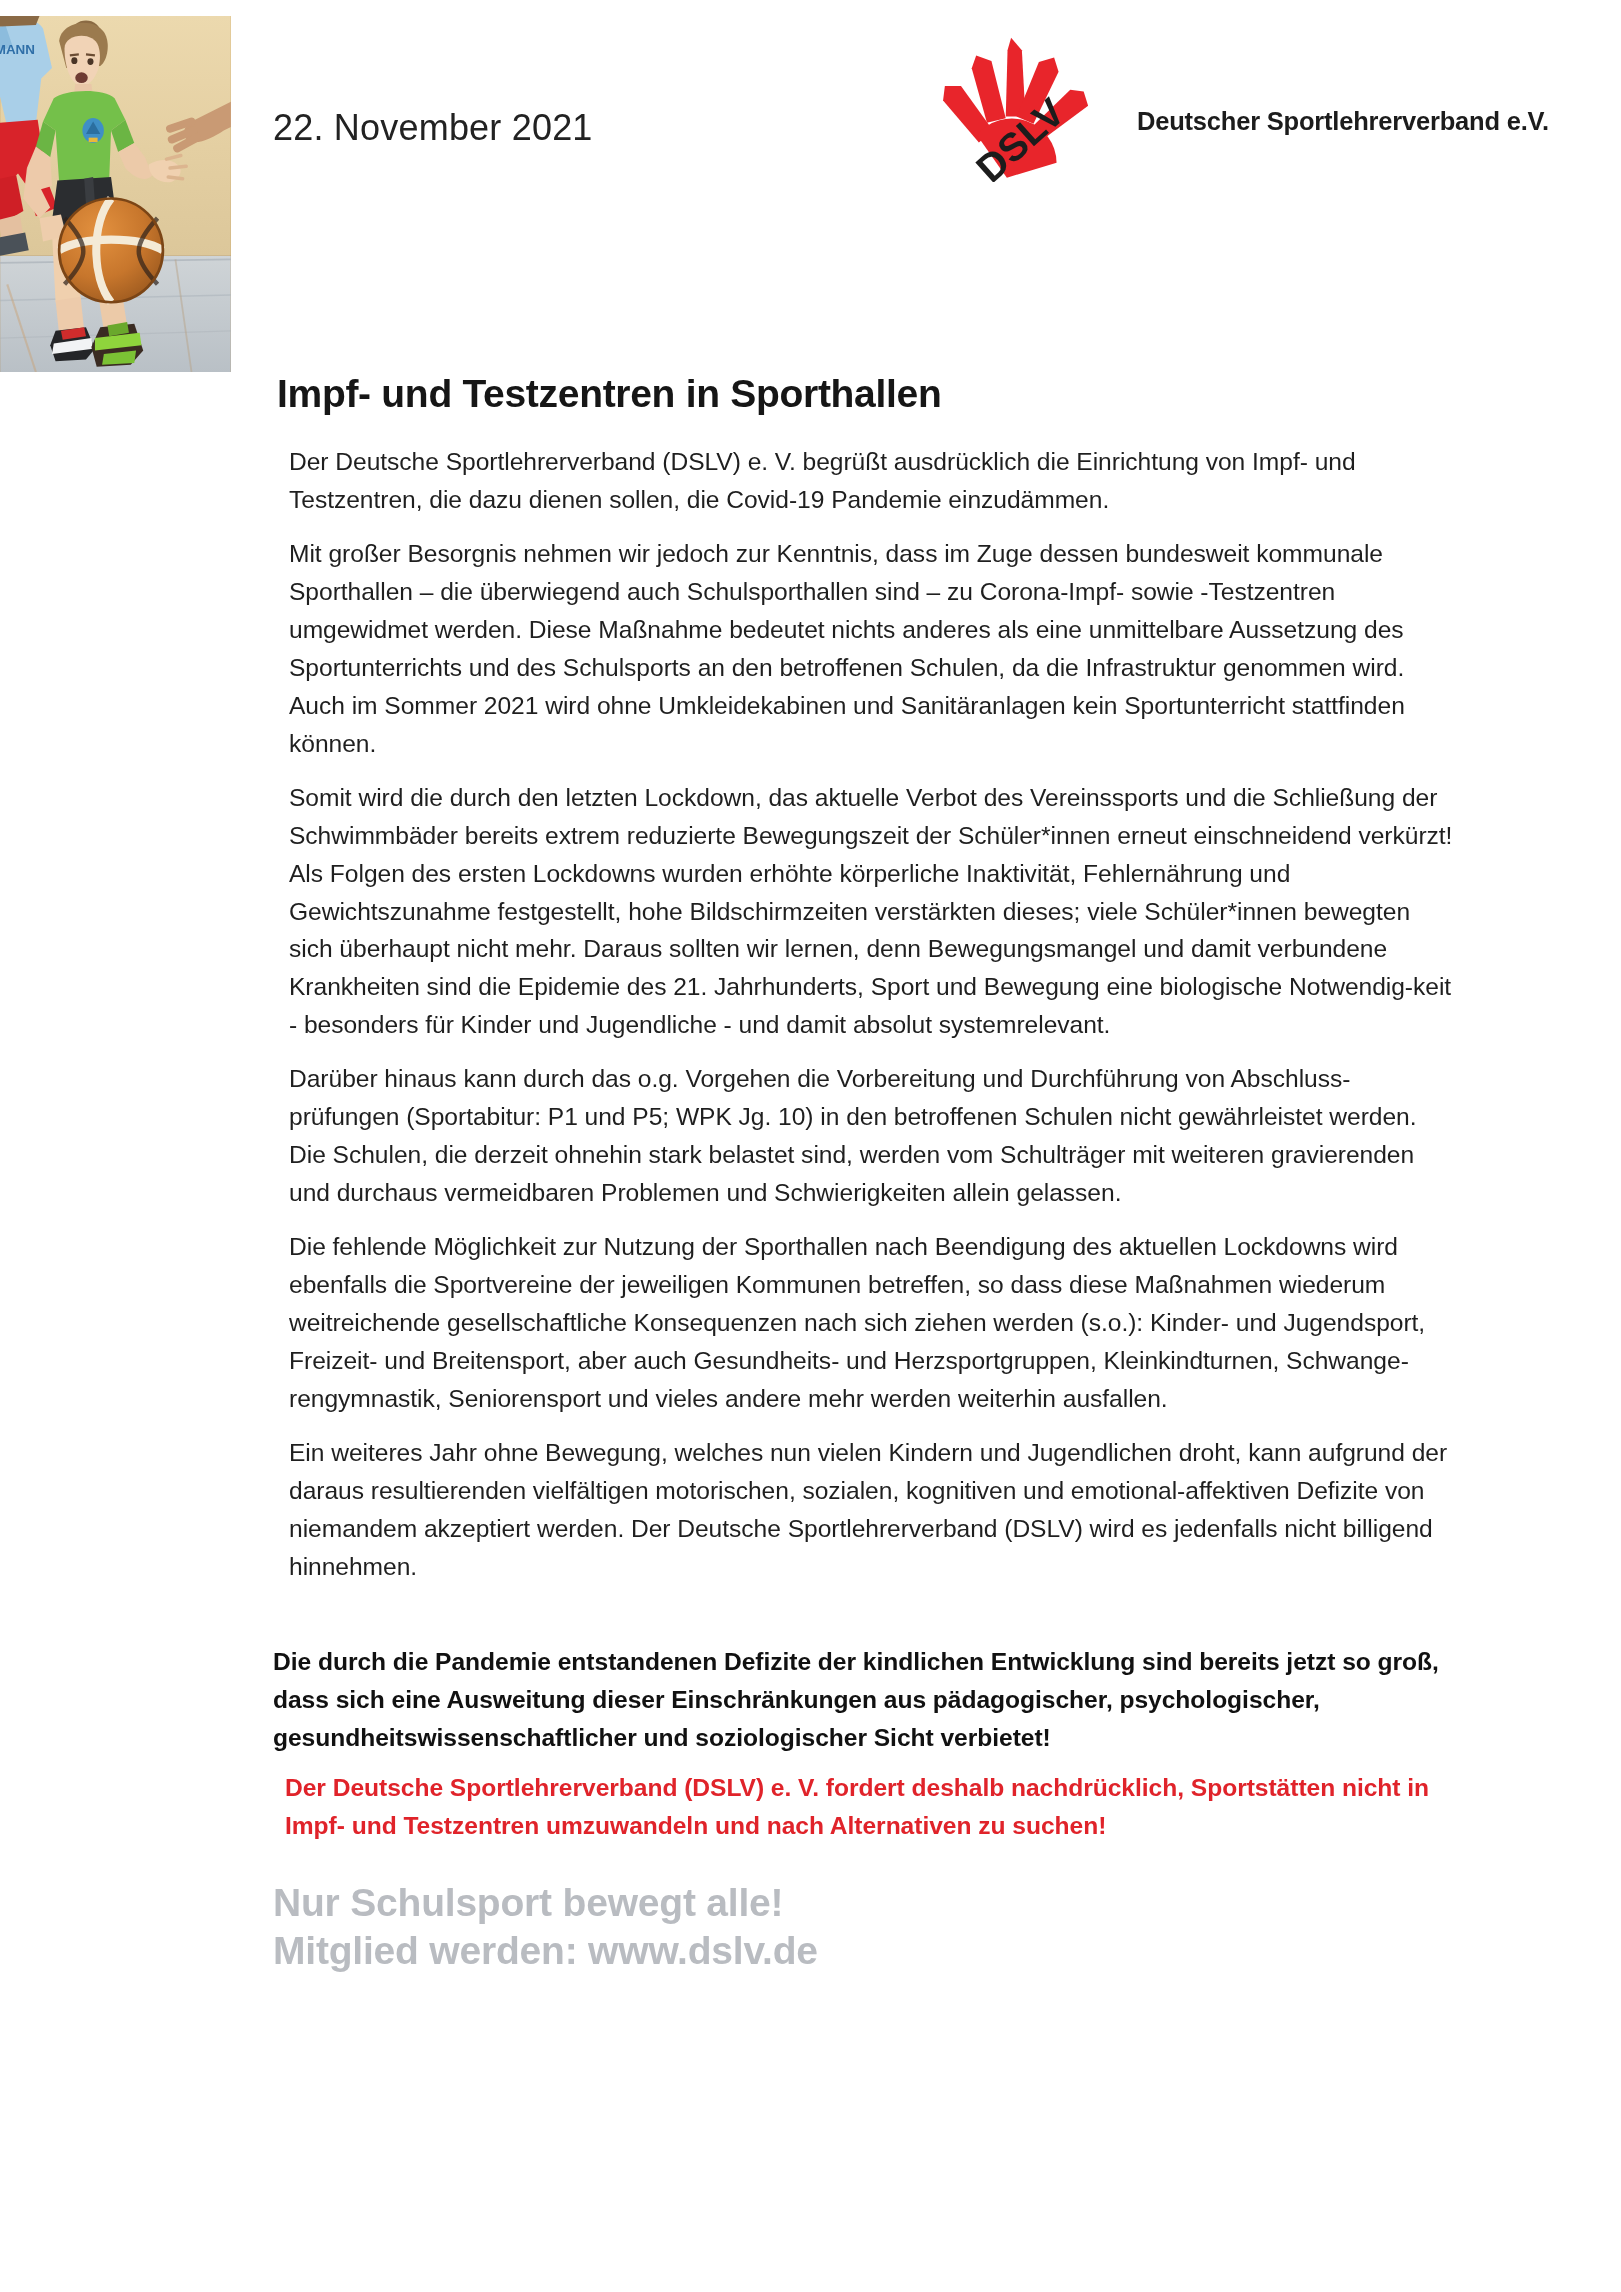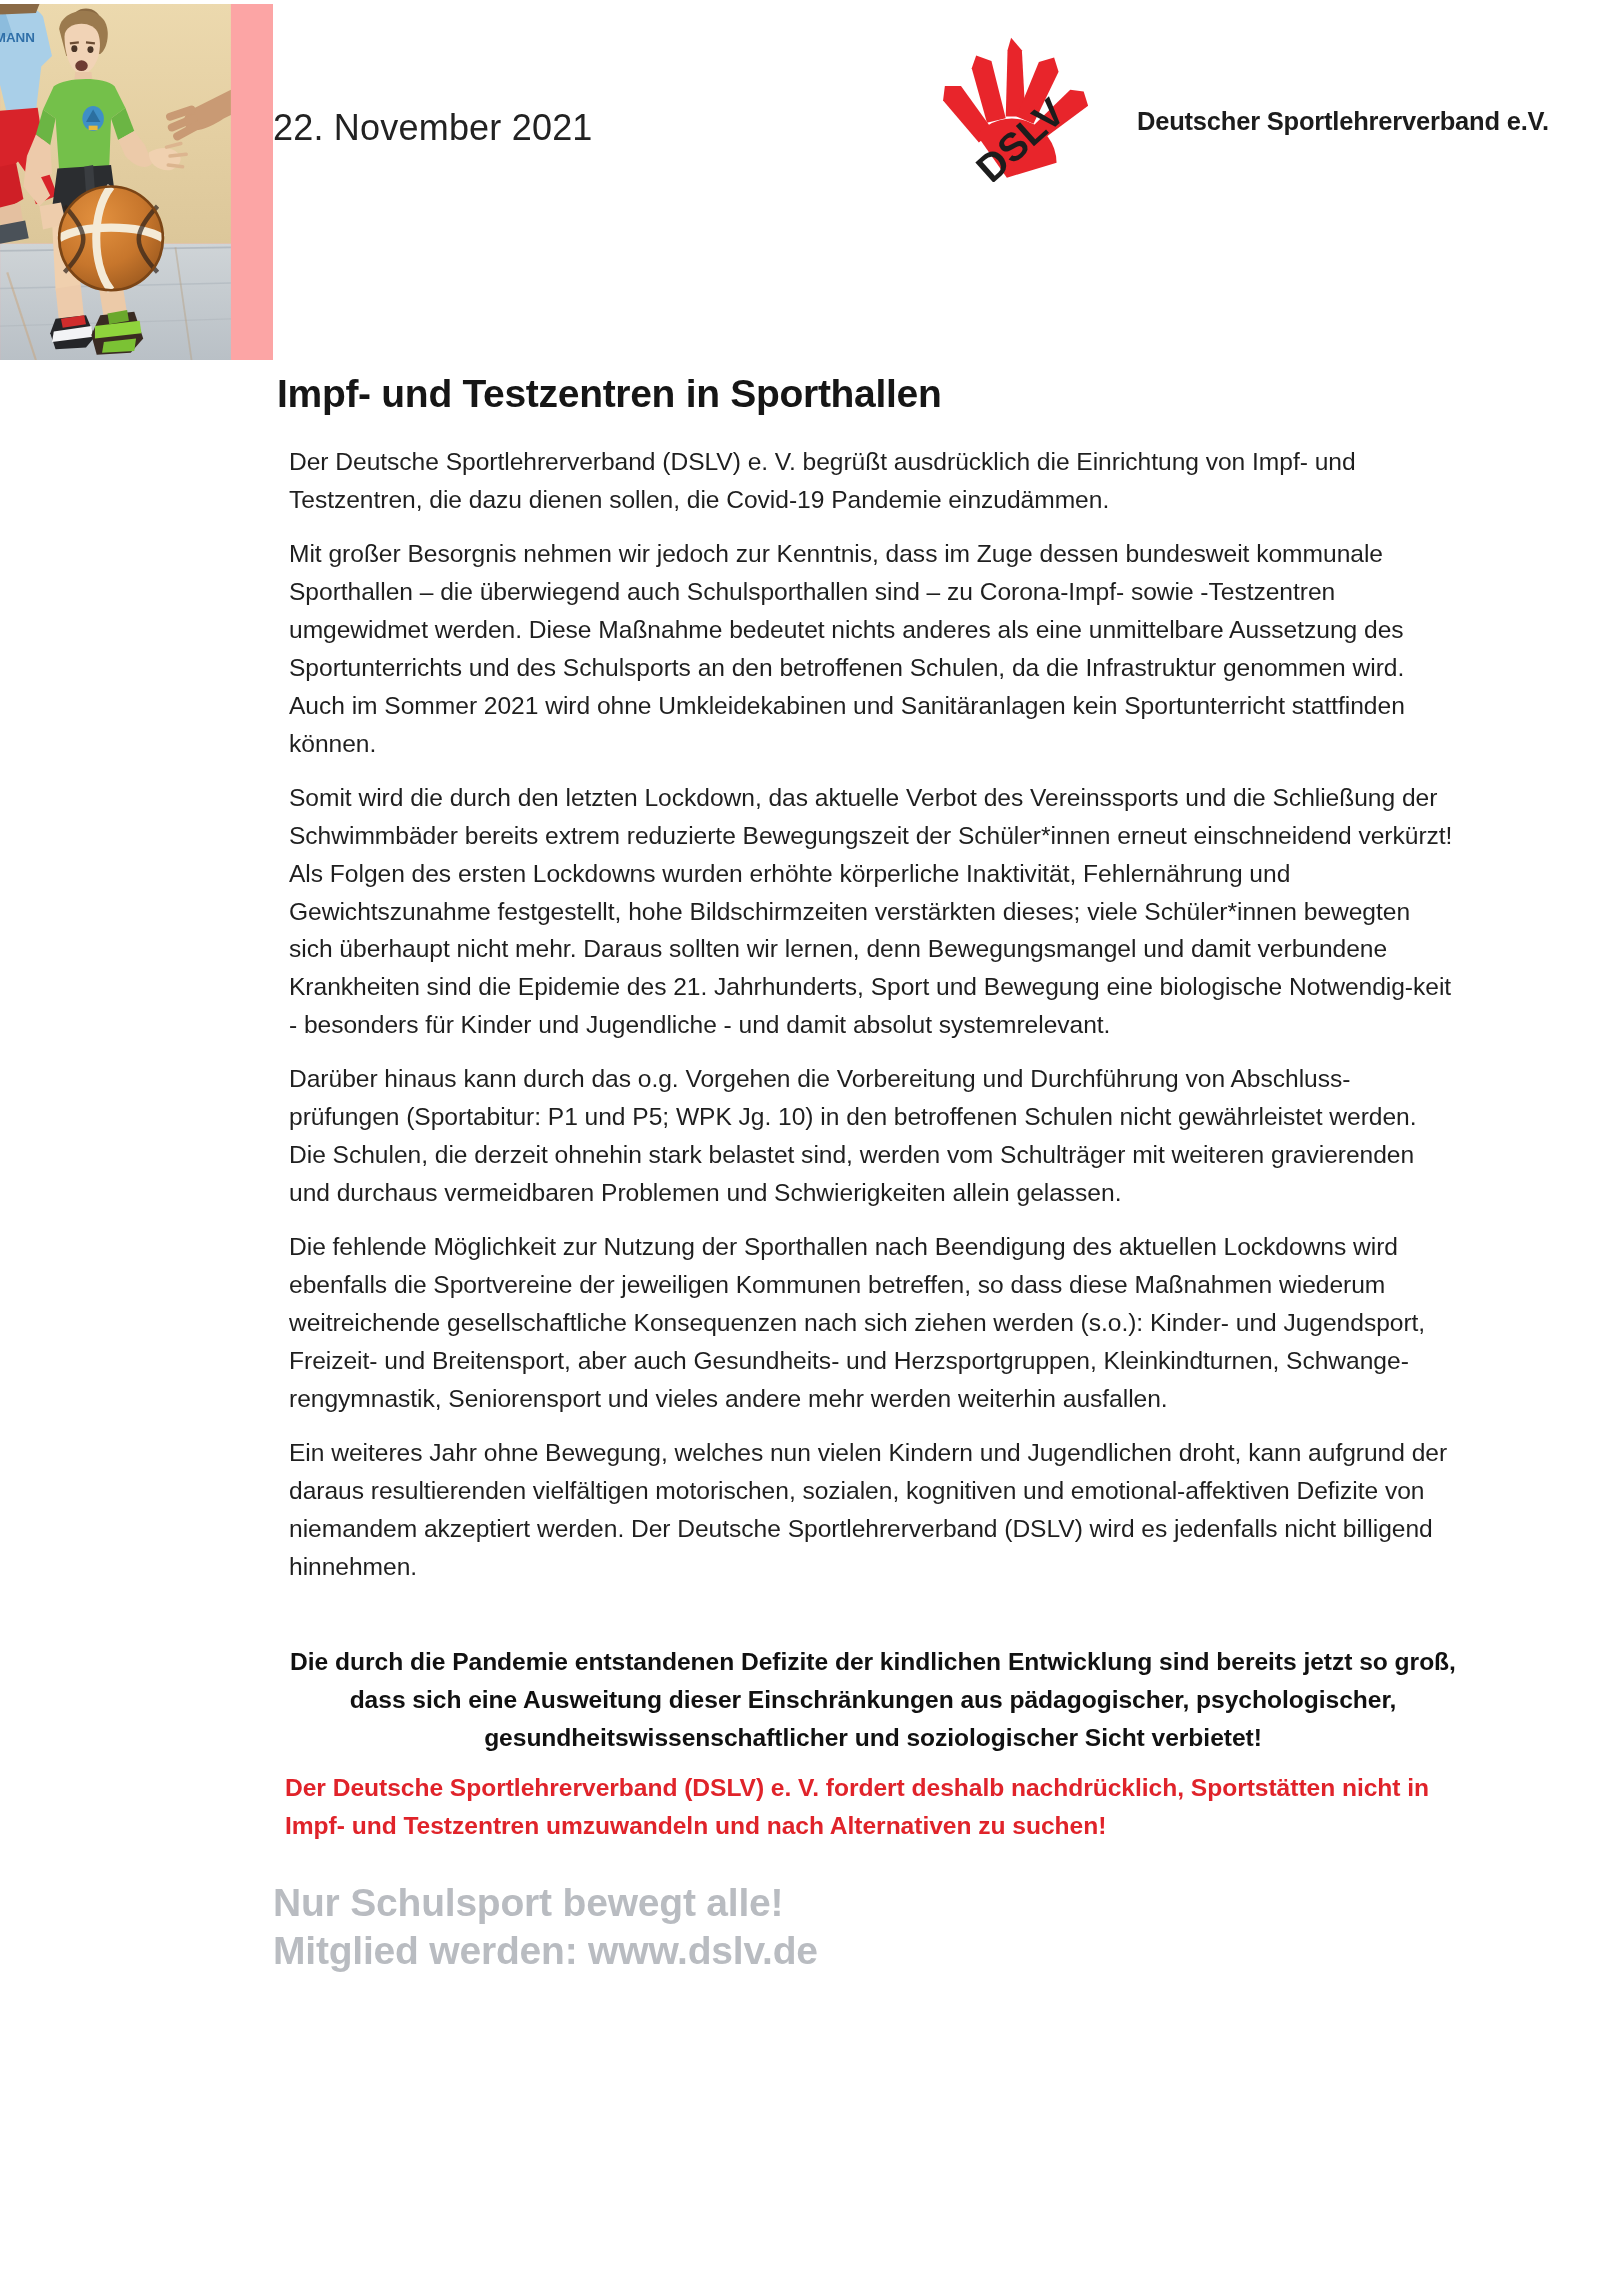--- a/index.html
+++ b/index.html
@@ -26,25 +26,25 @@
     left: 0;
     top: 0;
     width: 1622px;
     height: 358px;
   }
 
   
   .hero-photo {
     position: absolute;
     left: 0;
-    top: 4px;
-    width: 273px;
+    top: 16px;
+    width: 231px;
     height: 356px;
     overflow: hidden;
-    background: #fca5a5;
+    background: #a16207;
   }
   .hero-photo svg { display: block; }
 
   .doc-date {
     position: absolute;
     left: 273px;
     top: 107px;
     font-size: 36px;
     font-weight: 400;
     letter-spacing: 0.2px;
@@ -106,21 +106,20 @@
   }
   .spacer-gap { height: 41px; }
 
   .emphasis-block {
     font-size: 24.6px;
     line-height: 1.545;
     font-weight: bold;
     color: #111111;
     margin: 0;
     letter-spacing: -0.04px;
-    text-align: center;
   }
   .emphasis-block p { margin: 0; }
 
   .call-to-action {
     font-size: 24.6px;
     line-height: 1.545;
     font-weight: bold;
     color: #e0232a;
     margin: 12px;
     letter-spacing: -0.04px;

